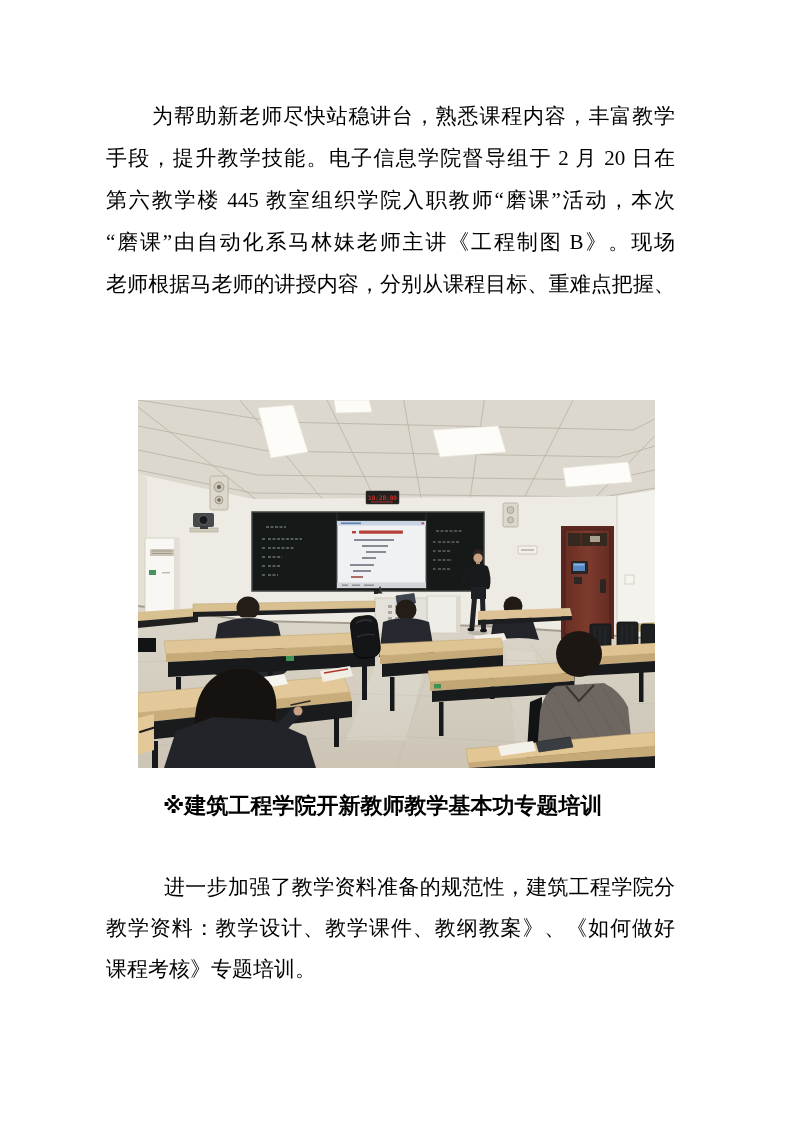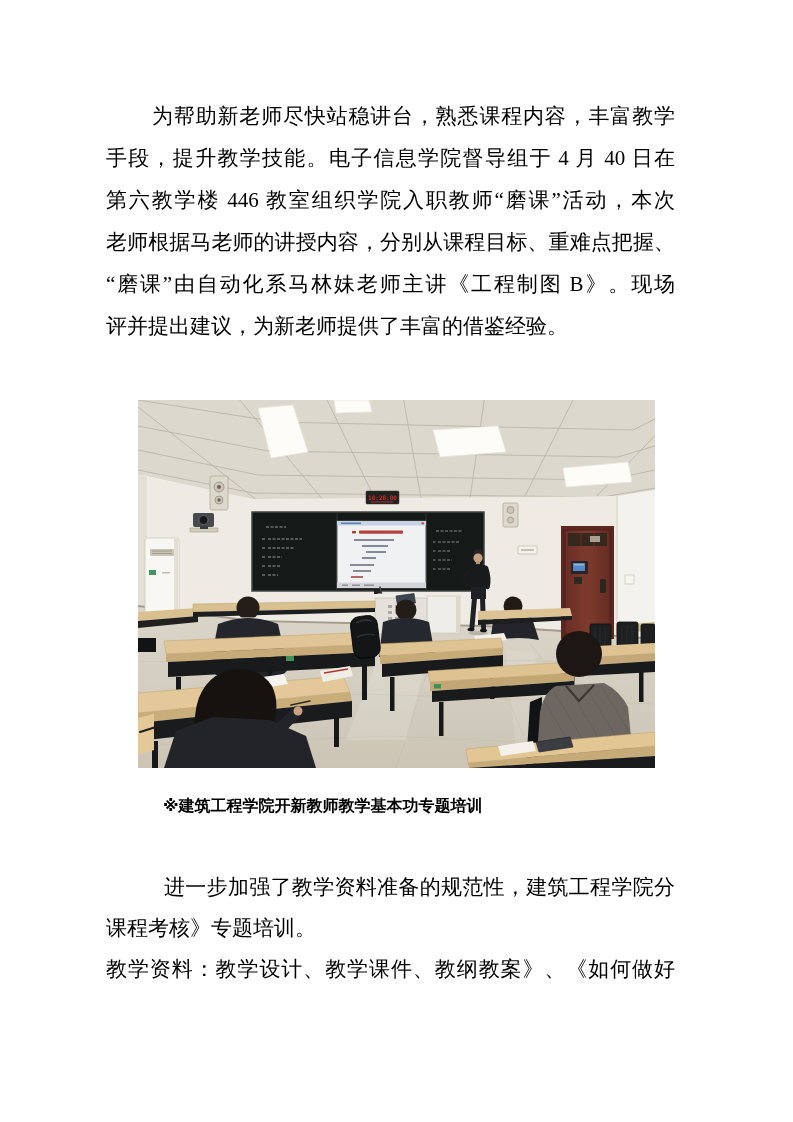--- a/index.html
+++ b/index.html
@@ -17,41 +17,40 @@
     box-sizing:border-box;white-space:nowrap;overflow:visible;
   }
   .p2 .bodyline{height:41px;line-height:41px;}
   .bodyline.first-p1{padding-left:46px;}
   .bodyline.first-p2{padding-left:58px;}
   .bodyline.lastline{text-align-last:left;}
   .heading{
     position:absolute;left:106px;top:785px;width:569px;
     padding-left:57px;box-sizing:border-box;
     font-family:"Liberation Sans","DejaVu Sans",sans-serif;
-    font-weight:bold;font-size:16px;line-height:42px;height:42px;
+    font-weight:bold;font-size:22px;line-height:42px;height:42px;
     white-space:nowrap;
   }
   .photo-frame{
     position:absolute;left:138px;top:400px;width:517px;height:368px;
     overflow:hidden;
   }
   .photo-frame svg{display:block;}
 </style>
 </head>
 <body>
 
 <div class="page">
 
   <div class="textblock p1">
     <div class="bodyline first-p1">为帮助新老师尽快站稳讲台，熟悉课程内容，丰富教学</div>
-    <div class="bodyline">手段，提升教学技能。电子信息学院督导组于 4 月 40 日在</div>
-    <div class="bodyline">第六教学楼 446 教室组织学院入职教师“磨课”活动，本次</div>
+    <div class="bodyline">手段，提升教学技能。电子信息学院督导组于 2 月 20 日在</div>
+    <div class="bodyline">第六教学楼 445 教室组织学院入职教师“磨课”活动，本次</div>
+    <div class="bodyline">“磨课”由自动化系马林妹老师主讲《工程制图 B》。现场</div>
     <div class="bodyline">老师根据马老师的讲授内容，分别从课程目标、重难点把握、</div>
-    <div class="bodyline">“磨课”由自动化系马林妹老师主讲《工程制图 B》。现场</div>
-    <div class="bodyline lastline">评并提出建议，为新老师提供了丰富的借鉴经验。</div>
   </div>
 
   <div class="photo-frame">
     <svg width="517" height="368" viewBox="0 0 517 368" xmlns="http://www.w3.org/2000/svg">
       <defs>
         <linearGradient id="floorG" x1="0" y1="0" x2="0" y2="1">
           <stop offset="0" stop-color="#dbd6ca"></stop>
             <stop offset="1" stop-color="#ccc5b6"></stop>
         </linearGradient>
         <linearGradient id="doorG" x1="0" y1="0" x2="1" y2="0">
@@ -393,17 +392,17 @@
         <polygon points="360,346 395,341 398,351 363,356" fill="#f4f1ea"></polygon>
         <polygon points="398,342 432,337 435,347 401,352" fill="#3a3d42" stroke="#26282c" stroke-width="0.7"></polygon>
       </g>
     </svg>
   </div>
 
   <div class="heading">※建筑工程学院开新教师教学基本功专题培训</div>
 
   <div class="textblock p2">
     <div class="bodyline first-p2">进一步加强了教学资料准备的规范性，建筑工程学院分</div>
+    <div class="bodyline">教学资料：教学设计、教学课件、教纲教案》、《如何做好</div>
     <div class="bodyline lastline">课程考核》专题培训。</div>
-    <div class="bodyline">教学资料：教学设计、教学课件、教纲教案》、《如何做好</div>
   </div>
 
 </div>
 
 </body></html>

